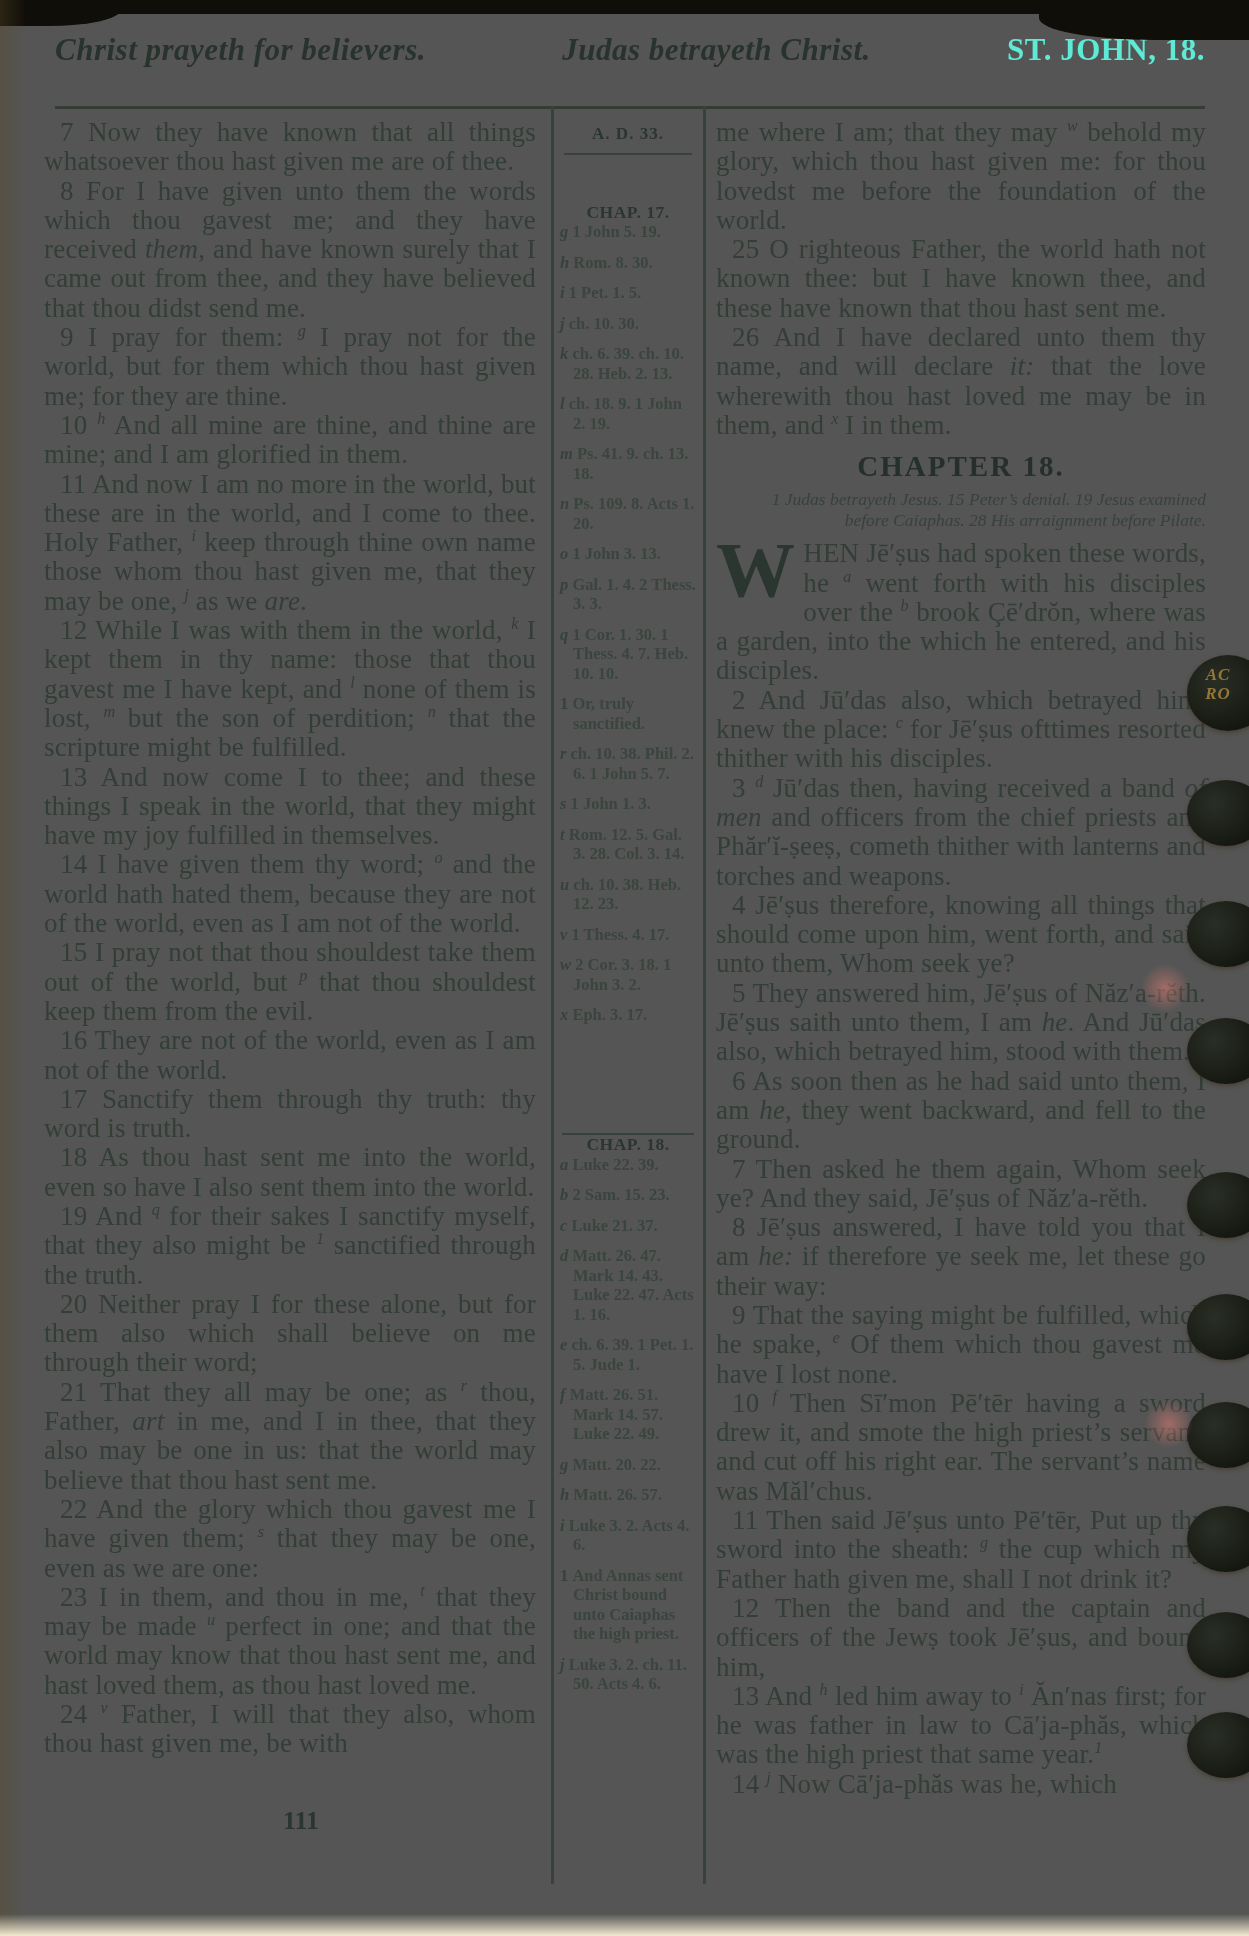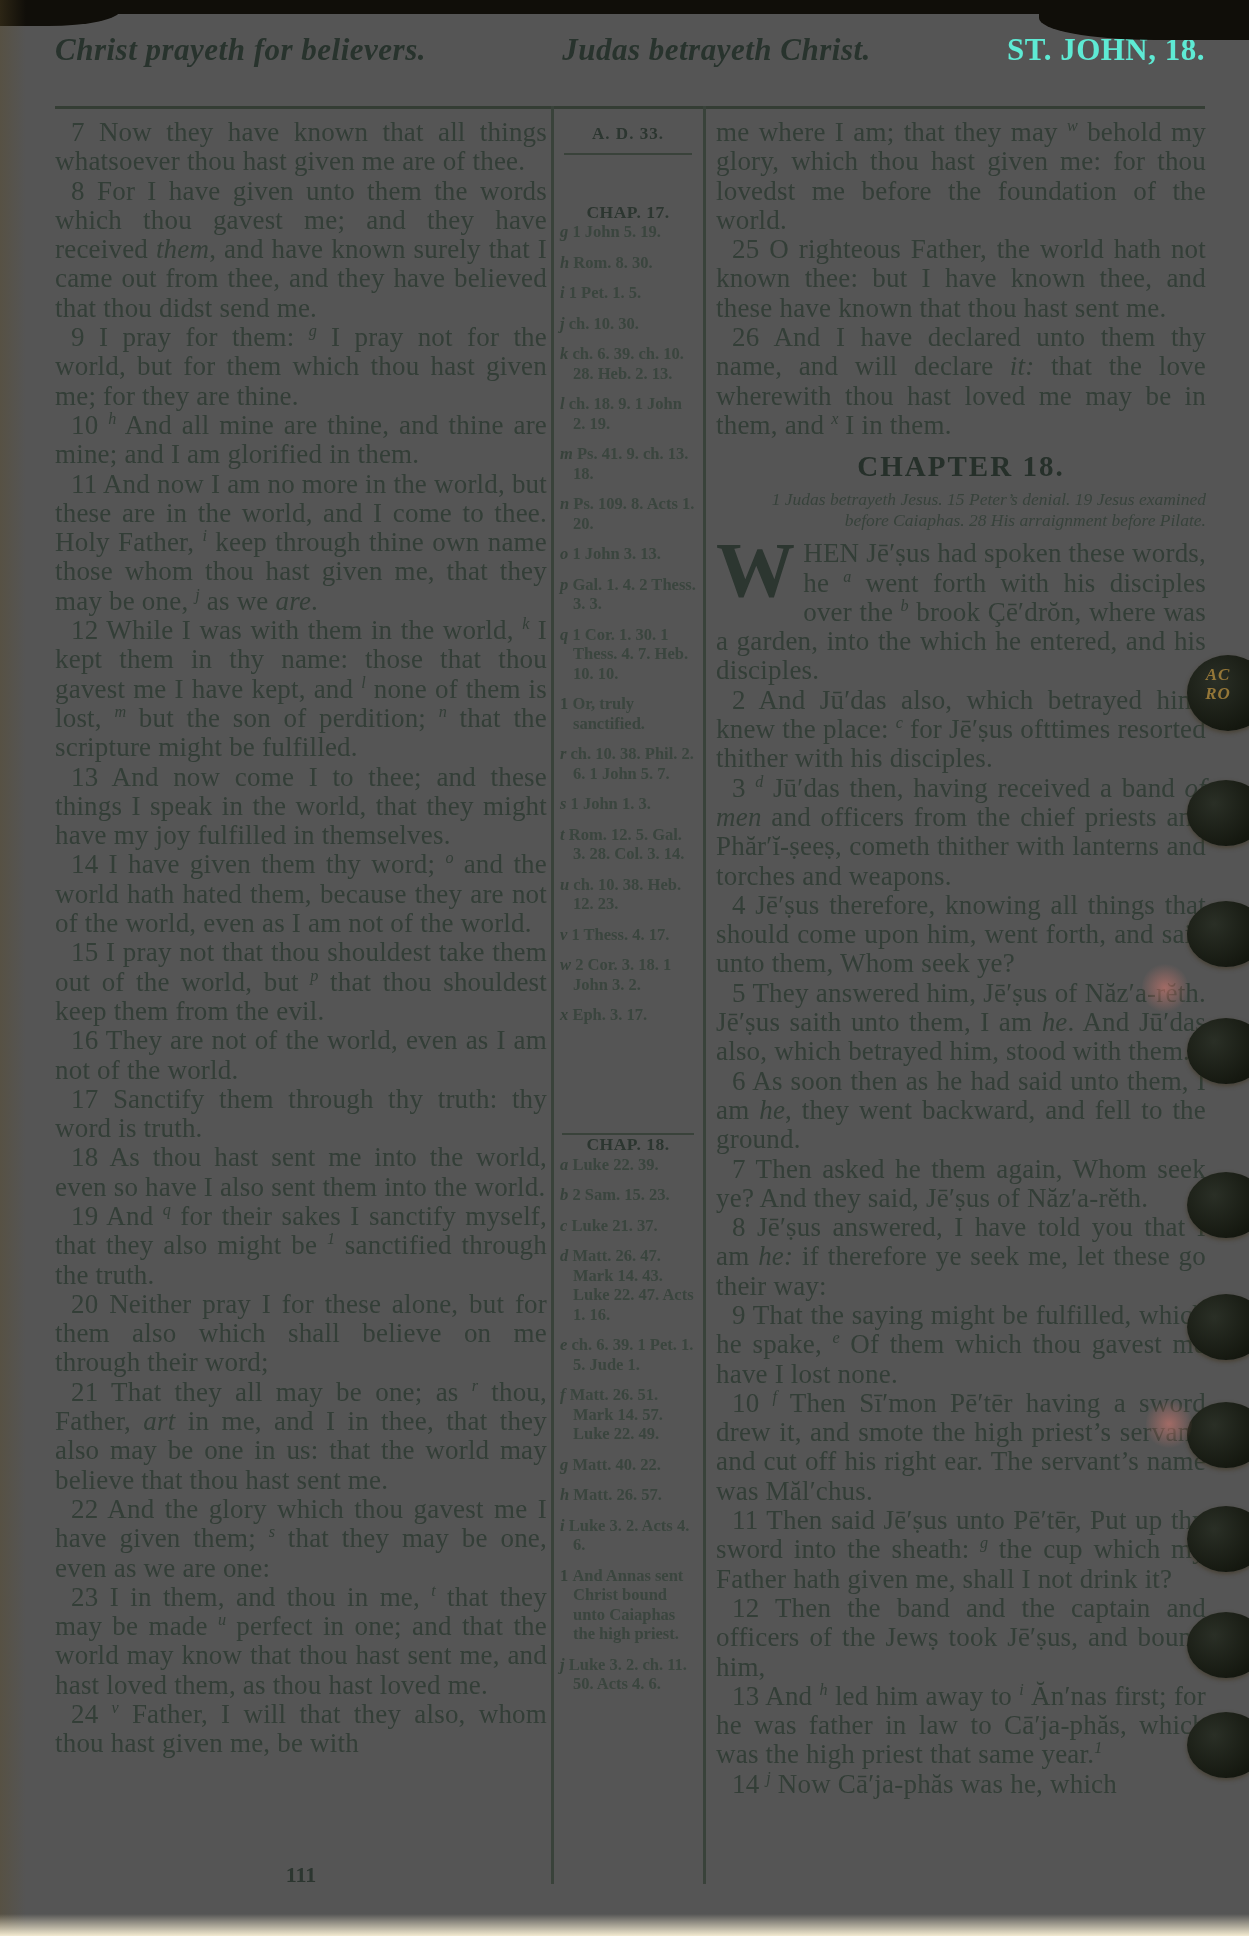--- a/index.html
+++ b/index.html
@@ -30,21 +30,21 @@
   .rh-book{font-size:31px;font-weight:700;color:#5eead4;letter-spacing:.5px;}
   .head-rule{position:absolute;left:55px;top:106px;width:1150px;height:3px;background:#343d34;}
 
   
   .vrule{position:absolute;top:106px;height:1778px;width:3px;background:#39423a;}
   .vrule.left{left:551px;}
   .vrule.right{left:703px;}
 
   
   .col{position:absolute;top:118px;}
-  #left-col{left:55px;width:492px;}
+  #left-col{left:44px;width:492px;}
   #right-col{left:716px;width:490px;}
   .verse{
     margin:0;text-align:justify;text-indent:16px;
     font-size:27px;line-height:29.3px;letter-spacing:.2px;
     color:#333e37;
   }
   .verse.noindent{text-indent:0;}
   .vnum{font-weight:400;}
   sup.ref{font-style:italic;font-size:.60em;line-height:0;vertical-align:super;letter-spacing:0;}
   .verse i{letter-spacing:.2px;}
@@ -73,22 +73,22 @@
     margin:0 0 8px 0;font-style:italic;font-size:17.5px;line-height:21px;
     text-align:right;color:#37423b;text-indent:0;
     padding-left:10px;
   }
   .drop-cap{
     float:left;font-size:79px;line-height:58px;font-weight:600;
     padding:2px 8px 0 0;color:#2c3630;
   }
 
   
-  .page-number{position:absolute;left:55px;top:1862px;width:492px;text-align:center;
-    font-size:22px;font-weight:700;color:#2c3630;}
+  .page-number{position:absolute;left:55px;top:1806px;width:492px;text-align:center;
+    font-size:26px;font-weight:700;color:#2c3630;}
 
   
   .tab{position:absolute;left:1187px;width:78px;height:66px;border-radius:50%;
     background:radial-gradient(circle at 35% 35%, #2a2f26, #14170f 70%);
     box-shadow:0 2px 4px rgba(60,45,20,.5);}
   .tab.first{height:76px;width:82px;}
   .tab-label{position:absolute;left:8px;top:10px;color:#a8843c;font-size:17px;
     font-style:italic;font-weight:700;line-height:19px;text-align:center;width:46px;
     letter-spacing:1px;opacity:.85;}
   .stain{position:absolute;width:46px;height:52px;border-radius:50%;
@@ -157,21 +157,21 @@
       </div>
     <div class="margin-divider"></div>
     <div class="chap-label c18">CHAP. 18.</div>
     <div class="notes" id="notes18">
         <div class="note"><span class="tag">a</span> <span class="ntext">Luke 22. 39.</span></div>
         <div class="note"><span class="tag">b</span> <span class="ntext">2 Sam. 15. 23.</span></div>
         <div class="note"><span class="tag">c</span> <span class="ntext">Luke 21. 37.</span></div>
         <div class="note"><span class="tag">d</span> <span class="ntext">Matt. 26. 47. Mark 14. 43. Luke 22. 47. Acts 1. 16.</span></div>
         <div class="note"><span class="tag">e</span> <span class="ntext">ch. 6. 39. 1 Pet. 1. 5. Jude 1.</span></div>
         <div class="note"><span class="tag">f</span> <span class="ntext">Matt. 26. 51. Mark 14. 57. Luke 22. 49.</span></div>
-        <div class="note"><span class="tag">g</span> <span class="ntext">Matt. 40. 22.</span></div>
+        <div class="note"><span class="tag">g</span> <span class="ntext">Matt. 20. 22.</span></div>
         <div class="note"><span class="tag">h</span> <span class="ntext">Matt. 26. 57.</span></div>
         <div class="note"><span class="tag">i</span> <span class="ntext">Luke 3. 2. Acts 4. 6.</span></div>
         <div class="note"><span class="tag num">1</span> <span class="ntext">And Annas sent Christ bound unto Caiaphas the high priest.</span></div>
         <div class="note"><span class="tag">j</span> <span class="ntext">Luke 3. 2. ch. 11. 50. Acts 4. 6.</span></div>
       </div>
   </div>
 
   <div id="right-col" class="col">
       <p class="verse noindent">me where I am; that they may <sup class="ref">w</sup> behold my glory, which thou hast given me: for thou lovedst me before the foundation of the world.</p>
       <p class="verse"><span class="vnum">25</span> O righteous Father, the world hath not known thee: but I have known thee, and these have known that thou hast sent me.</p>

